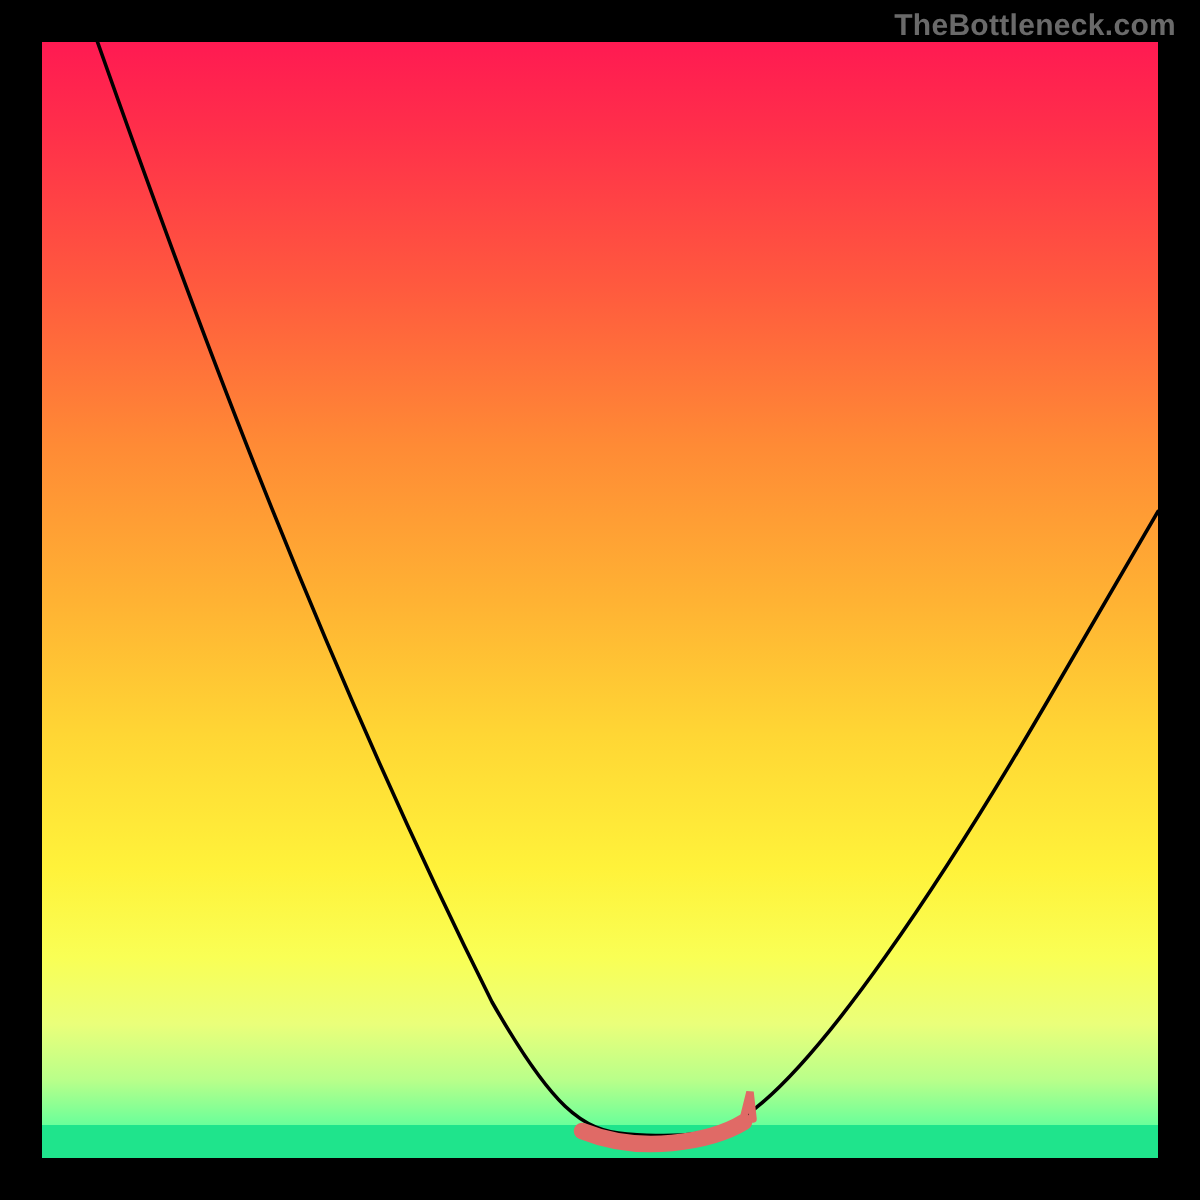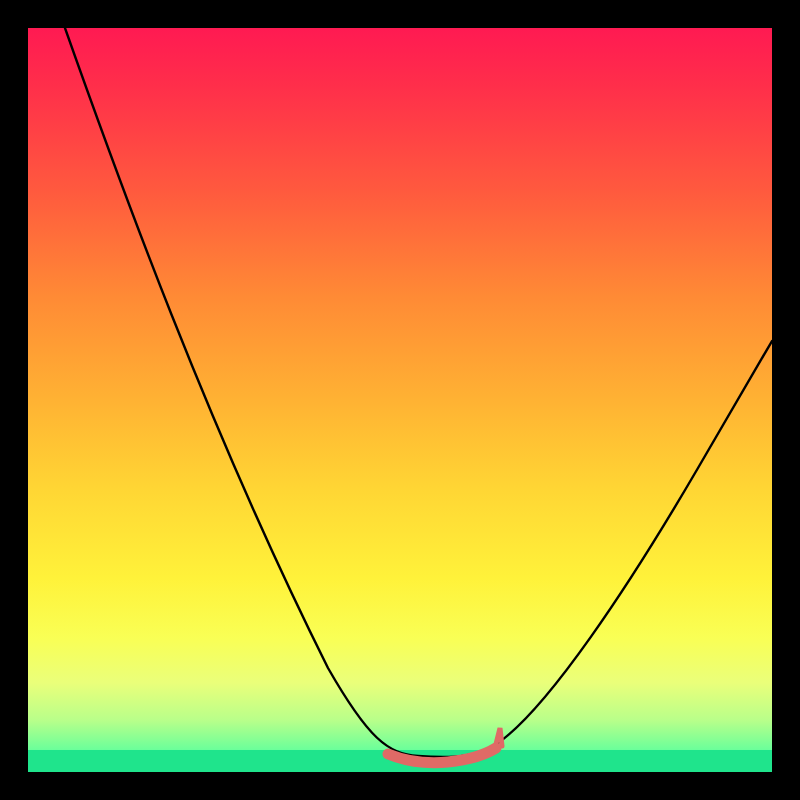--- a/index.html
+++ b/index.html
@@ -72,20 +72,21 @@
     width: 100%;
     height: 100%;
     z-index: 2;
   }
 </style>
 </head>
 <body>
 
 <div class="frame">
 
+  <div class="watermark">TheBottleneck.com</div>
 
   <div class="plot">
     <div class="gradient"></div>
     <div class="green-strip"></div>
 
     <svg class="curve" viewBox="0 0 744 744" preserveAspectRatio="none">
 
       <path d="M 37 0
                C 90 150, 180 400, 300 640
                C 340 710, 360 726, 390 728

